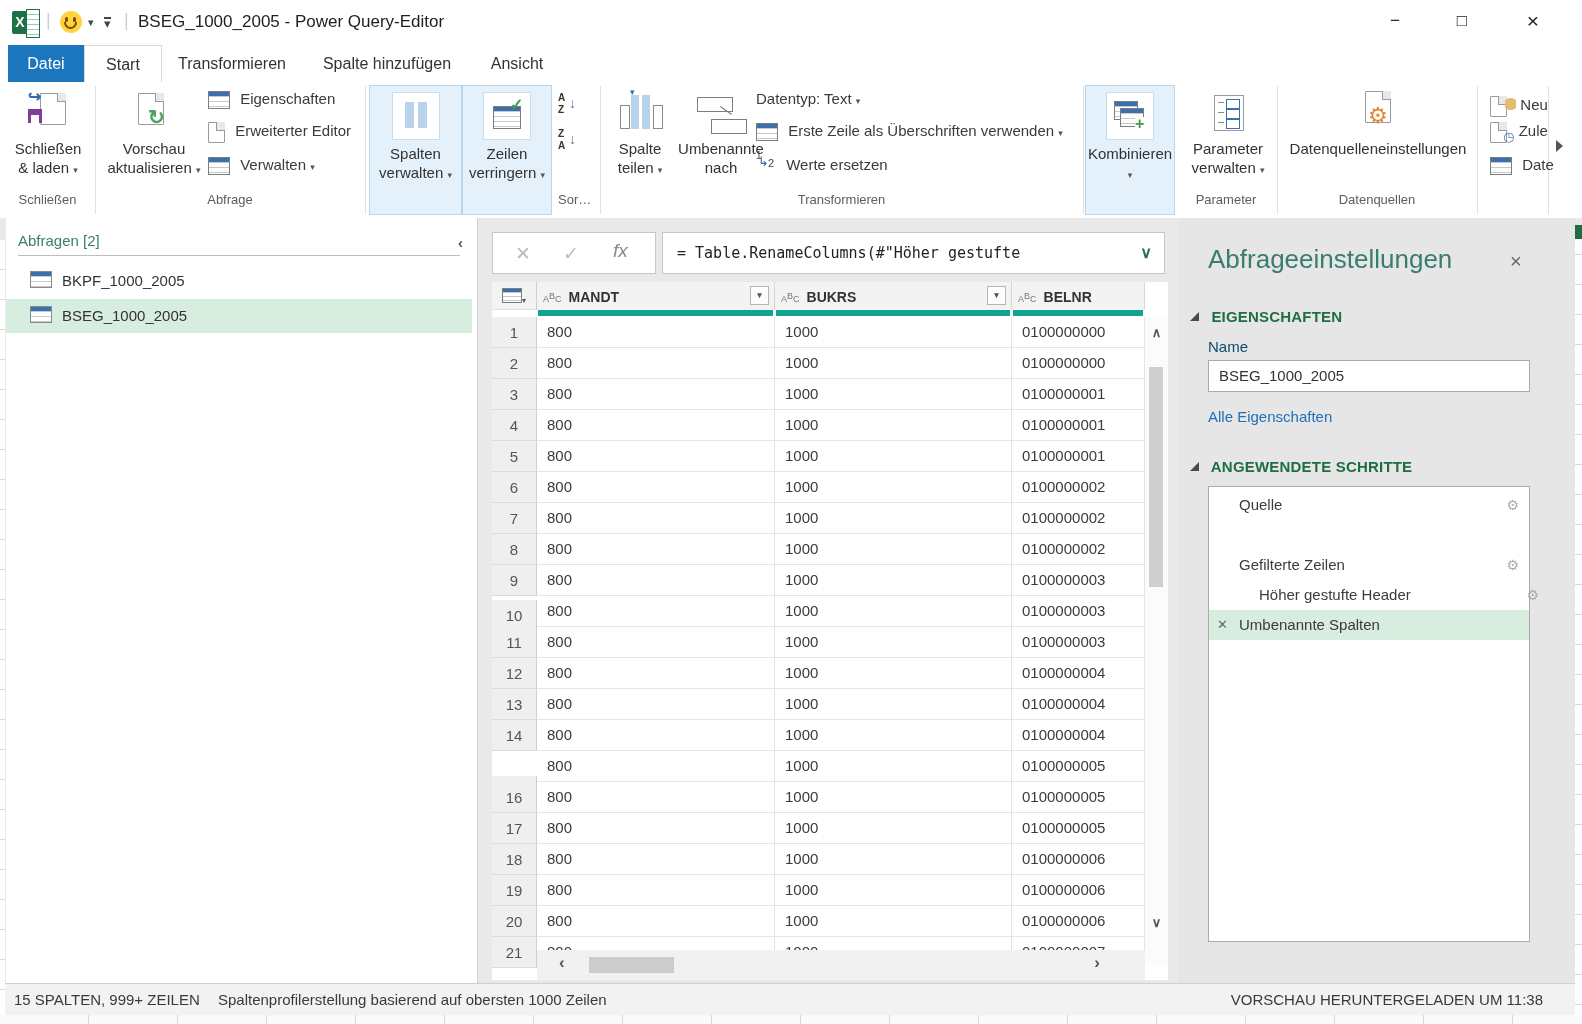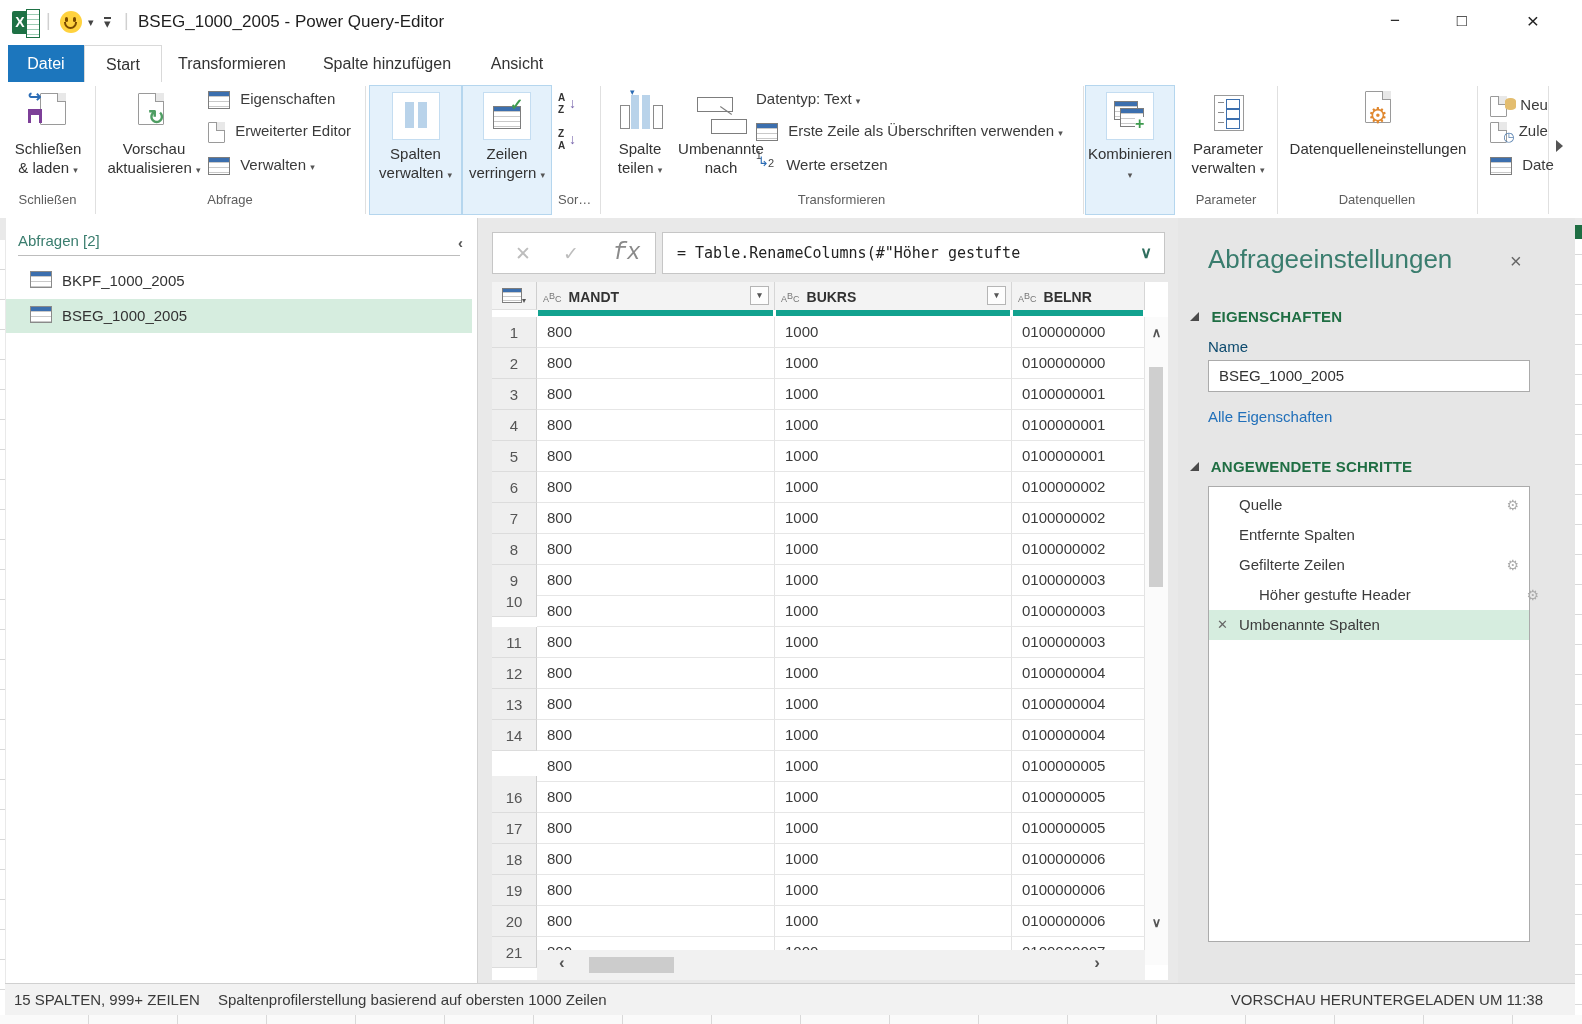--- a/index.html
+++ b/index.html
@@ -67,21 +67,21 @@
   .query-item{position:absolute;left:0;width:466px;height:34px;line-height:34px;font-size:15px;color:#333}
   .query-item.selected{background:#d6eddf}
   .tblicon{display:inline-block;width:20px;height:15px;vertical-align:-2px;margin:0 10px 0 24px;
            border:1px solid #8a8a8a;background:repeating-linear-gradient(#fff 0 4px,#c9c9c9 4px 5px);position:relative}
   .tblicon:before{content:"";position:absolute;left:0;top:0;right:0;height:4px;background:#3c6fae}
 
   
   .fbox{background:#fff;border:1px solid #c6c6c6;box-sizing:border-box;height:42px;top:14px}
   #fx-cancel{color:#bdbdbd;font-size:19px}
   #fx-check{color:#bdbdbd;font-size:19px}
-  #fx-label{color:#8a8a8a;font-size:23px;font-style:italic;font-family:Liberation Mono, monospace}
+  #fx-label{color:#8a8a8a;font-size:19px;font-style:italic;font-family:Liberation Sans, sans-serif}
   #formula-input{font-family:"DejaVu Sans Mono",monospace;font-size:15px;color:#222;line-height:40px;
                  padding-left:14px;white-space:nowrap;overflow:hidden}
   #formula-dd{position:absolute;right:12px;top:0;line-height:40px;color:#2f6e5e;font-size:16px;font-weight:bold}
 
   
   #grid{left:492px;top:64px;width:676px;height:698px;background:#fff;overflow:hidden}
   .hcell{position:absolute;top:0;height:28px;background:#f3f3f3;border-right:1px solid #d6d6d6;
          box-sizing:border-box;font-size:14px;font-weight:bold;color:#333;line-height:28px}
   .abc{font-size:9px;color:#777;font-weight:normal;margin:0 7px 0 6px;letter-spacing:0}
   .abc .b{vertical-align:3px}
@@ -419,21 +419,21 @@
         <div class="dcell" style="left: 283px; width: 237px; top: 221px;">1000</div>
         <div class="dcell" style="left: 520px; width: 133px; top: 221px;">0100000002</div>
         <div class="rownum" style="top: 252px;">8</div>
         <div class="dcell" style="left: 45px; width: 238px; top: 252px;">800</div>
         <div class="dcell" style="left: 283px; width: 237px; top: 252px;">1000</div>
         <div class="dcell" style="left: 520px; width: 133px; top: 252px;">0100000002</div>
         <div class="rownum" style="top: 283px;">9</div>
         <div class="dcell" style="left: 45px; width: 238px; top: 283px;">800</div>
         <div class="dcell" style="left: 283px; width: 237px; top: 283px;">1000</div>
         <div class="dcell" style="left: 520px; width: 133px; top: 283px;">0100000003</div>
-        <div class="rownum" style="top: 304px;">10</div>
+        <div class="rownum" style="top: 318px;">10</div>
         <div class="dcell" style="left: 45px; width: 238px; top: 314px;">800</div>
         <div class="dcell" style="left: 283px; width: 237px; top: 314px;">1000</div>
         <div class="dcell" style="left: 520px; width: 133px; top: 314px;">0100000003</div>
         <div class="rownum" style="top: 345px;">11</div>
         <div class="dcell" style="left: 45px; width: 238px; top: 345px;">800</div>
         <div class="dcell" style="left: 283px; width: 237px; top: 345px;">1000</div>
         <div class="dcell" style="left: 520px; width: 133px; top: 345px;">0100000003</div>
         <div class="rownum" style="top: 376px;">12</div>
         <div class="dcell" style="left: 45px; width: 238px; top: 376px;">800</div>
         <div class="dcell" style="left: 283px; width: 237px; top: 376px;">1000</div>
@@ -497,21 +497,20 @@
     </div>
     <div class="abs" id="name-label">Name</div>
     <div class="abs" id="name-input">BSEG_1000_2005</div>
     <div class="abs" id="all-props">Alle Eigenschaften</div>
     <div class="sechdr" style="left:12px;top:240px">
       <span class="tri"></span>
       <span>ANGEWENDETE SCHRITTE</span>
     </div>
     <div class="abs" id="steps-box">
         <div class="step" style="top: 3px;"><span class="lbl">Quelle</span><span class="gear">⚙</span></div>
-        <div class="step" style="top: 33px;"><span class="lbl">Entfernte Spalten</span></div>
         <div class="step" style="top: 63px;"><span class="lbl">Gefilterte Zeilen</span><span class="gear">⚙</span></div>
         <div class="step" style="top: 93px; padding-left: 20px;"><span class="lbl">Höher gestufte Header</span><span class="gear">⚙</span></div>
         <div class="step selected" style="top: 123px;"><span class="del">✕</span><span class="lbl">Umbenannte Spalten</span></div>
       </div>
   </div>
 </div>
 
 <div class="abs" id="statusbar">
   <span class="status-txt" style="left:14px">15 SPALTEN, 999+ ZEILEN</span>
   <span class="status-txt" style="left:218px">Spaltenprofilerstellung basierend auf obersten 1000 Zeilen</span>

